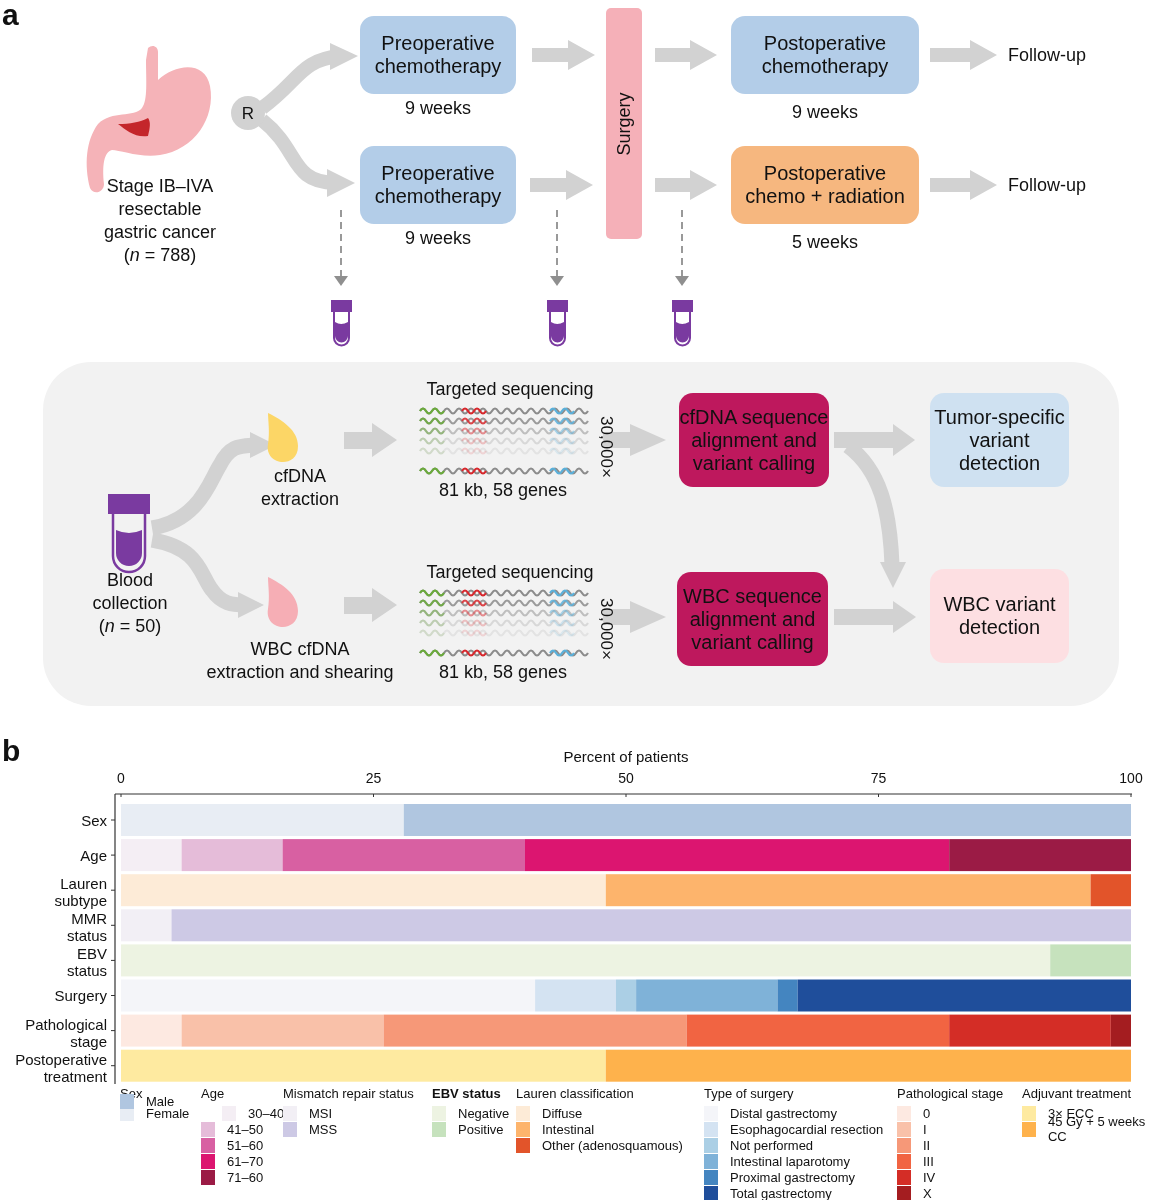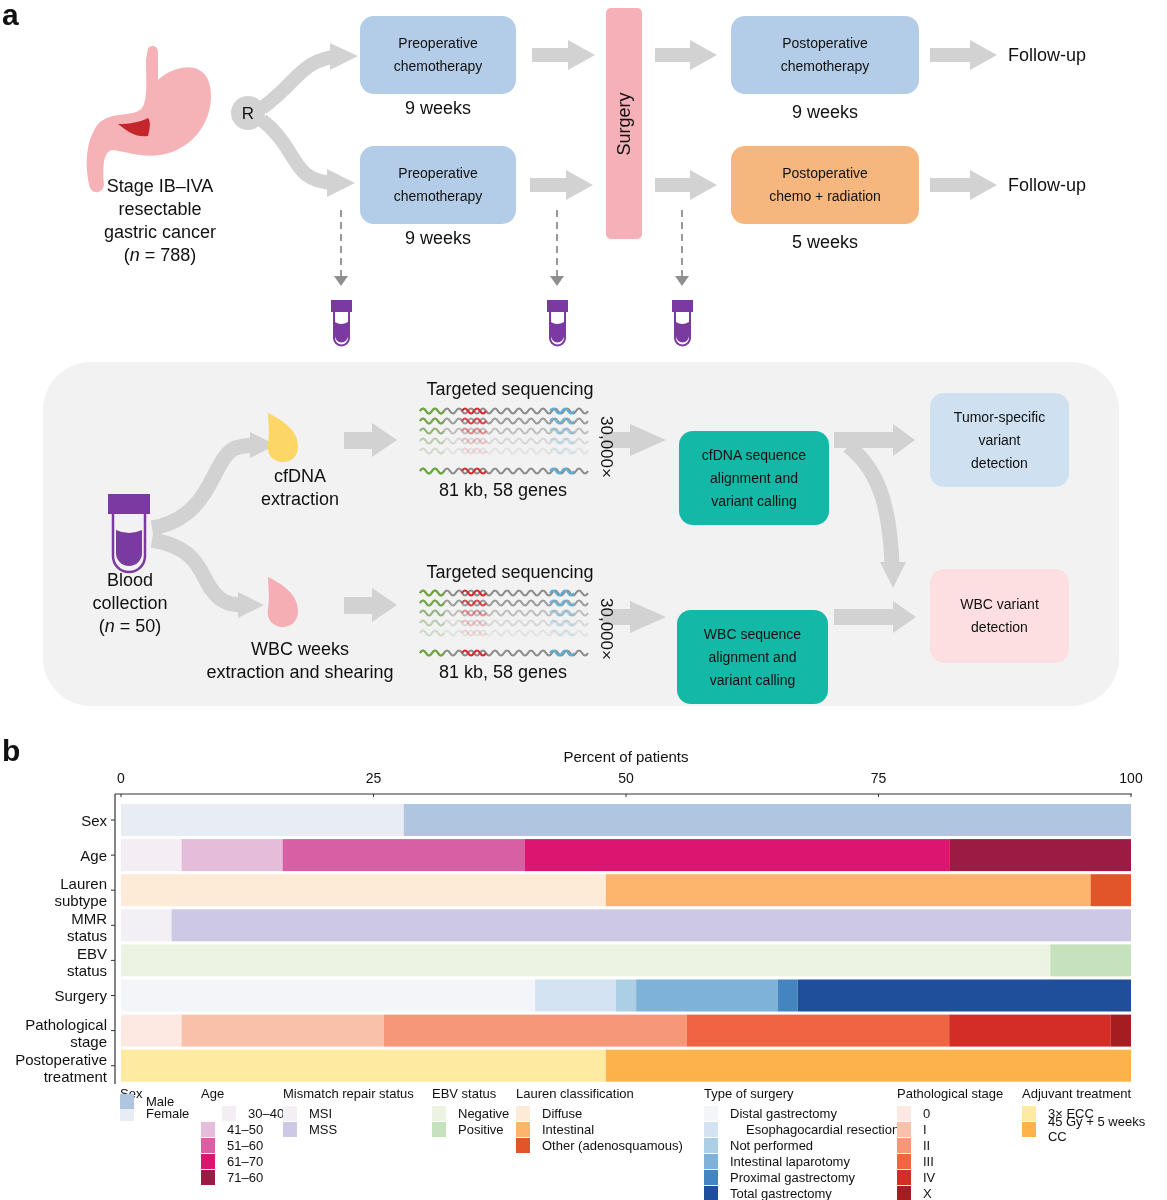--- a/index.html
+++ b/index.html
@@ -1,22 +1,22 @@
 <!DOCTYPE html>
 <html><head>
 <meta charset="utf-8">
 <style>
   html,body{margin:0;padding:0;background:#fff;}
   body{width:1167px;height:1200px;position:relative;overflow:hidden;font-family:"Liberation Sans",sans-serif;color:#111;}
   .abs{position:absolute;}
   .panel-letter{font-weight:bold;font-size:30px;line-height:30px;}
-  .box{position:absolute;border-radius:14px;display:flex;align-items:center;justify-content:center;text-align:center;font-size:14px;line-height:23px;}
+  .box{position:absolute;border-radius:14px;display:flex;align-items:center;justify-content:center;text-align:center;font-size:20px;line-height:23px;}
   .blue{background:#b3cde8;}
   .orange{background:#f6b77f;}
-  .gray{background:#14b8a6;margin-top:38px;}
+  .gray{background:#be185d;}
   .lightblue{background:#cfe1f1;}
   .lightpink{background:#fddfe2;}
   .txt{position:absolute;text-align:center;font-size:18px;line-height:23px;}
   .surgery{position:absolute;left:606px;top:8px;width:36px;height:231px;background:#f5b0b8;border-radius:5px;}
   .surgery span{position:absolute;left:50%;top:50%;transform:translate(-50%,-50%) rotate(-90deg);font-size:18px;white-space:nowrap;}
   .lower-panel{position:absolute;left:43px;top:362px;width:1076px;height:344px;background:#f2f2f2;border-radius:48px;}
   svg.overlay{position:absolute;left:0;top:0;}
   
   .ylab{position:absolute;right:1060px;text-align:right;font-size:15px;line-height:17px;}
   .tick-lbl{position:absolute;font-size:14px;transform:translateX(-50%);}
@@ -228,21 +228,21 @@
 <div class="txt" style="left:70px;top:569px;width:120px;">
   <div>Blood</div>
   <div>collection</div>
   <div><span>(</span><i>n</i><span> = 50)</span></div>
 </div>
 <div class="txt" style="left:240px;top:465px;width:120px;">
   <div>cfDNA</div>
   <div>extraction</div>
 </div>
 <div class="txt" style="left:190px;top:638px;width:220px;">
-  <div>WBC weeks</div>
+  <div>WBC cfDNA</div>
   <div>extraction and shearing</div>
 </div>
 
 <div class="txt" style="left:405px;top:378px;width:210px;">Targeted sequencing</div>
 <div class="txt" style="left:405px;top:479px;width:196px;">81 kb, 58 genes</div>
 <div class="abs" style="left:591px;top:432px;width:30px;height:30px;">
   <div style="position:absolute;left:50%;top:50%;transform:translate(-50%,-50%) rotate(90deg);white-space:nowrap;font-size:17px;">30,000×</div>
 </div>
 
 <div class="txt" style="left:405px;top:561px;width:210px;">Targeted sequencing</div>
@@ -398,21 +398,21 @@
     </div>
     <div class="leg-title" style="left: 283px; top: 1086px;">Mismatch repair status</div>
     <div class="leg-item" style="left: 283px; top: 1105px;">
       <span class="leg-sw" style="background: rgb(242, 239, 245);"></span>
       <span>MSI</span>
     </div>
     <div class="leg-item" style="left: 283px; top: 1121px;">
       <span class="leg-sw" style="background: rgb(205, 201, 229);"></span>
       <span>MSS</span>
     </div>
-    <div class="leg-title" style="left: 432px; top: 1086px;">EBV status</div>
+    <div class="leg-title" style="left: 432px; top: 1086px; font-weight: bold;">EBV status</div>
     <div class="leg-item" style="left: 432px; top: 1105px;">
       <span class="leg-sw" style="background: rgb(237, 243, 226);"></span>
       <span>Negative</span>
     </div>
     <div class="leg-item" style="left: 432px; top: 1121px;">
       <span class="leg-sw" style="background: rgb(198, 226, 189);"></span>
       <span>Positive</span>
     </div>
     <div class="leg-title" style="left: 516px; top: 1086px;">Lauren classification</div>
     <div class="leg-item" style="left: 516px; top: 1105px;">
@@ -425,21 +425,21 @@
     </div>
     <div class="leg-item" style="left: 516px; top: 1137px;">
       <span class="leg-sw" style="background: rgb(226, 84, 42);"></span>
       <span>Other (adenosquamous)</span>
     </div>
     <div class="leg-title" style="left: 704px; top: 1086px;">Type of surgery</div>
     <div class="leg-item" style="left: 704px; top: 1105px;">
       <span class="leg-sw" style="background: rgb(244, 245, 249);"></span>
       <span>Distal gastrectomy</span>
     </div>
-    <div class="leg-item" style="left: 704px; top: 1121px; gap: 16px;">
+    <div class="leg-item" style="left: 704px; top: 1121px;">
       <span class="leg-sw" style="background: rgb(212, 227, 242);"></span>
       <span>Esophagocardial resection</span>
     </div>
     <div class="leg-item" style="left: 704px; top: 1137px;">
       <span class="leg-sw" style="background: rgb(171, 207, 229);"></span>
       <span>Not performed</span>
     </div>
     <div class="leg-item" style="left: 704px; top: 1153px;">
       <span class="leg-sw" style="background: rgb(127, 178, 216);"></span>
       <span>Intestinal laparotomy</span>

